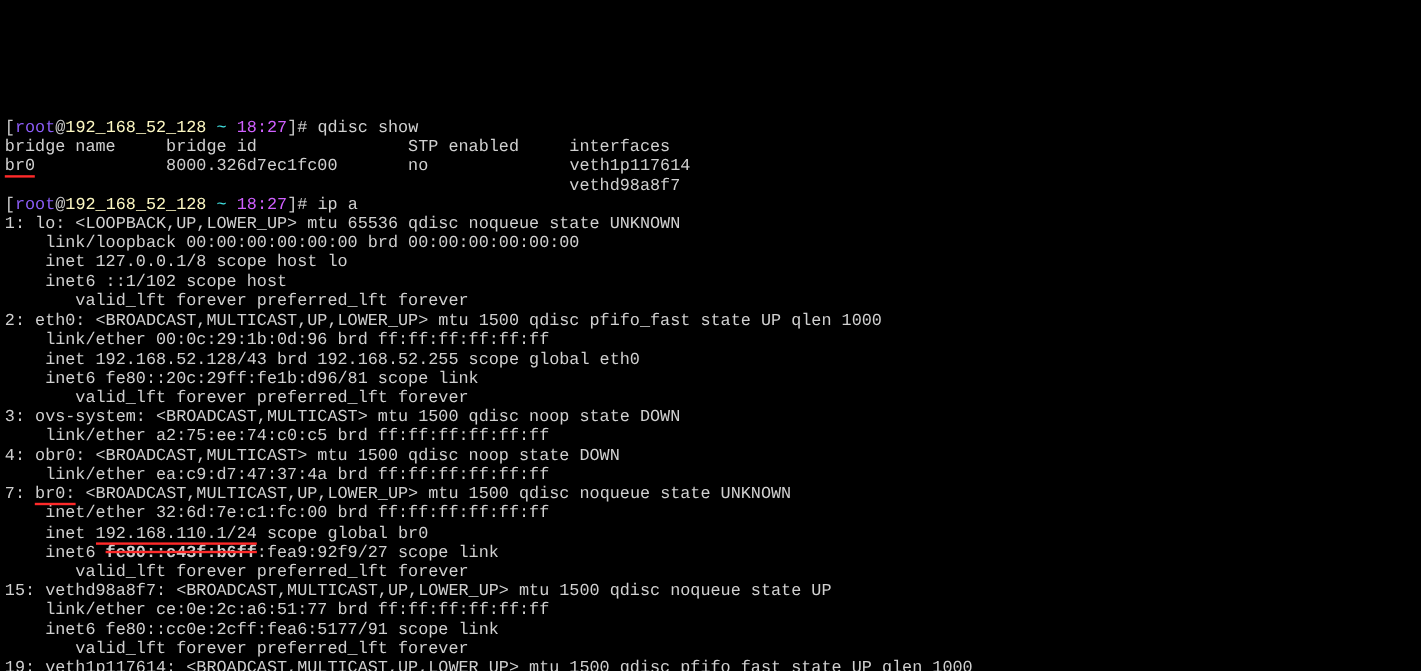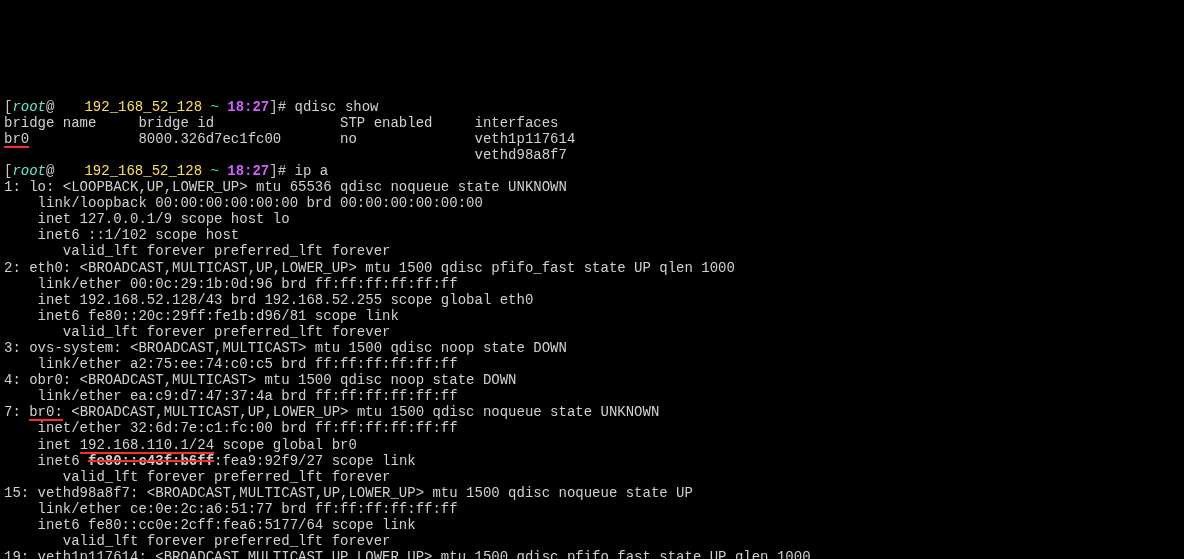--- a/index.html
+++ b/index.html
@@ -9,23 +9,23 @@
     color: #d0d0d0;
     font-family: "Consolas", "Courier New", monospace;
     font-size: 14px;
     line-height: 1.15;
     width: 1184px;
     height: 559px;
     overflow: hidden;
     white-space: pre;
   }
   .term { padding: 2px 4px; }
-  .red   { color: #5eead4; font-style: italic; }
-  .green { color: #fde047; margin-left: 30px; }
-  .purple{ color: #d060ff; font-weight: bold; }
+  .red   { color: #8b5cf6; }
+  .green { color: #fef9c3; }
+  .purple{ color: #d060ff; }
   .cyan  { color: #40e0e0; }
   .grey  { color: #c8c8c8; }
   .ul-red { position: relative; }
   .ul-red::after {
     content: "";
     position: absolute;
     left: 0; right: 0;
     bottom: -1px;
     height: 2px;
     background: #ff2a2a;
@@ -43,40 +43,40 @@
 
 
 
 <span><span class="grey">[</span><span class="red">root</span><span class="grey">@</span><span class="green">192_168_52_128</span><span> </span><span class="cyan">~</span><span> </span><span class="purple">18:27</span><span class="grey">]# </span></span><span>qdisc show</span>
 <span>bridge name     bridge id               STP enabled     interfaces</span>
 <span><span class="ul-red">br0</span>             8000.326d7ec1fc00       no              veth1p117614</span>
 <span>                                                        vethd98a8f7</span>
 <span><span class="grey">[</span><span class="red">root</span><span class="grey">@</span><span class="green">192_168_52_128</span><span> </span><span class="cyan">~</span><span> </span><span class="purple">18:27</span><span class="grey">]# </span></span><span>ip a</span>
 <span>1: lo: &lt;LOOPBACK,UP,LOWER_UP&gt; mtu 65536 qdisc noqueue state UNKNOWN</span>
 <span>    link/loopback 00:00:00:00:00:00 brd 00:00:00:00:00:00</span>
-<span>    inet 127.0.0.1/9 scope host lo</span>
+<span>    inet 127.0.0.1/8 scope host lo</span>
 <span>    inet6 ::1/102 scope host</span>
 <span>       valid_lft forever preferred_lft forever</span>
 <span>2: eth0: &lt;BROADCAST,MULTICAST,UP,LOWER_UP&gt; mtu 1500 qdisc pfifo_fast state UP qlen 1000</span>
 <span>    link/ether 00:0c:29:1b:0d:96 brd ff:ff:ff:ff:ff:ff</span>
 <span>    inet 192.168.52.128/43 brd 192.168.52.255 scope global eth0</span>
 <span>    inet6 fe80::20c:29ff:fe1b:d96/81 scope link</span>
 <span>       valid_lft forever preferred_lft forever</span>
 <span>3: ovs-system: &lt;BROADCAST,MULTICAST&gt; mtu 1500 qdisc noop state DOWN</span>
 <span>    link/ether a2:75:ee:74:c0:c5 brd ff:ff:ff:ff:ff:ff</span>
 <span>4: obr0: &lt;BROADCAST,MULTICAST&gt; mtu 1500 qdisc noop state DOWN</span>
 <span>    link/ether ea:c9:d7:47:37:4a brd ff:ff:ff:ff:ff:ff</span>
 <span><span>7: </span><span class="ul-red">br0:</span><span> &lt;BROADCAST,MULTICAST,UP,LOWER_UP&gt; mtu 1500 qdisc noqueue state UNKNOWN</span></span>
 <span>    inet/ether 32:6d:7e:c1:fc:00 brd ff:ff:ff:ff:ff:ff</span>
 <span><span>    inet </span><span class="ul-red">192.168.110.1/24</span><span> scope global br0</span></span>
 <span><span>    inet6 </span><span class="strike-red">fe80::c43f:b6ff</span><span>:fea9:92f9/27 scope link</span></span>
 <span>       valid_lft forever preferred_lft forever</span>
 <span>15: vethd98a8f7: &lt;BROADCAST,MULTICAST,UP,LOWER_UP&gt; mtu 1500 qdisc noqueue state UP</span>
 <span>    link/ether ce:0e:2c:a6:51:77 brd ff:ff:ff:ff:ff:ff</span>
-<span>    inet6 fe80::cc0e:2cff:fea6:5177/64 scope link</span>
+<span>    inet6 fe80::cc0e:2cff:fea6:5177/91 scope link</span>
 <span>       valid_lft forever preferred_lft forever</span>
 <span>19: veth1p117614: &lt;BROADCAST,MULTICAST,UP,LOWER_UP&gt; mtu 1500 qdisc pfifo_fast state UP qlen 1000</span>
 
 
 
 
 
 
 
 </div>

